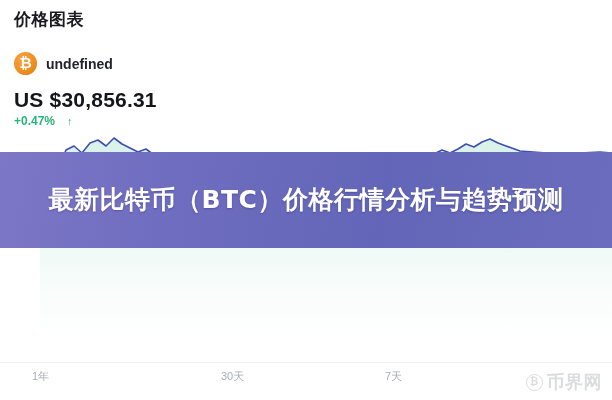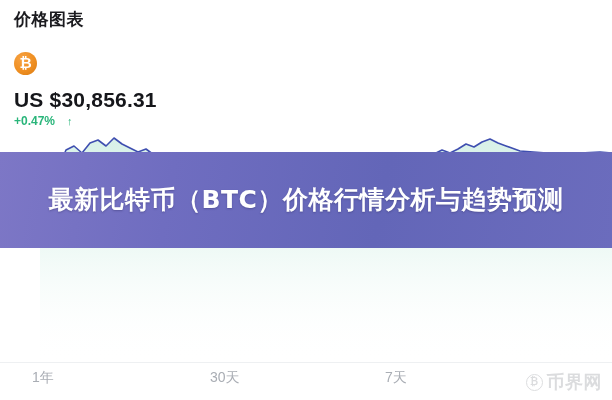--- a/index.html
+++ b/index.html
@@ -130,27 +130,27 @@
     left: 0;
     top: 362px;
     width: 612px;
     height: 38px;
     border-top: 1px solid #eef0f2;
     background: #ffffff;
   }
   .range-tab {
     position: absolute;
     top: 6px;
-    font-size: 14px;
+    font-size: 11px;
     color: #a9adb4;
     font-weight: 400;
     white-space: nowrap;
   }
   .range-tab.t0 { left: 32px; }
-  .range-tab.t1 { left: 210px; }
+  .range-tab.t1 { left: 221px; }
   .range-tab.t2 { left: 385px; }
 
   
   .watermark {
     position: absolute;
     right: 10px;
     bottom: 6px;
     display: flex;
     align-items: center;
     gap: 4px;
@@ -179,20 +179,21 @@
 </style>
 </head>
 <body>
 
 <div id="screen">
 
   <div class="card-title">价格图表</div>
 
   <div class="coin-row">
     <span class="coin-icon">₿</span>
+    <span class="coin-name">undefined</span>
   </div>
 
   <div class="price-value">US $30,856.31</div>
 
   <div class="price-change">
     <span>+0.47%</span>
     <span class="arrow">↑</span>
   </div>
 
   <div class="chart-area">

